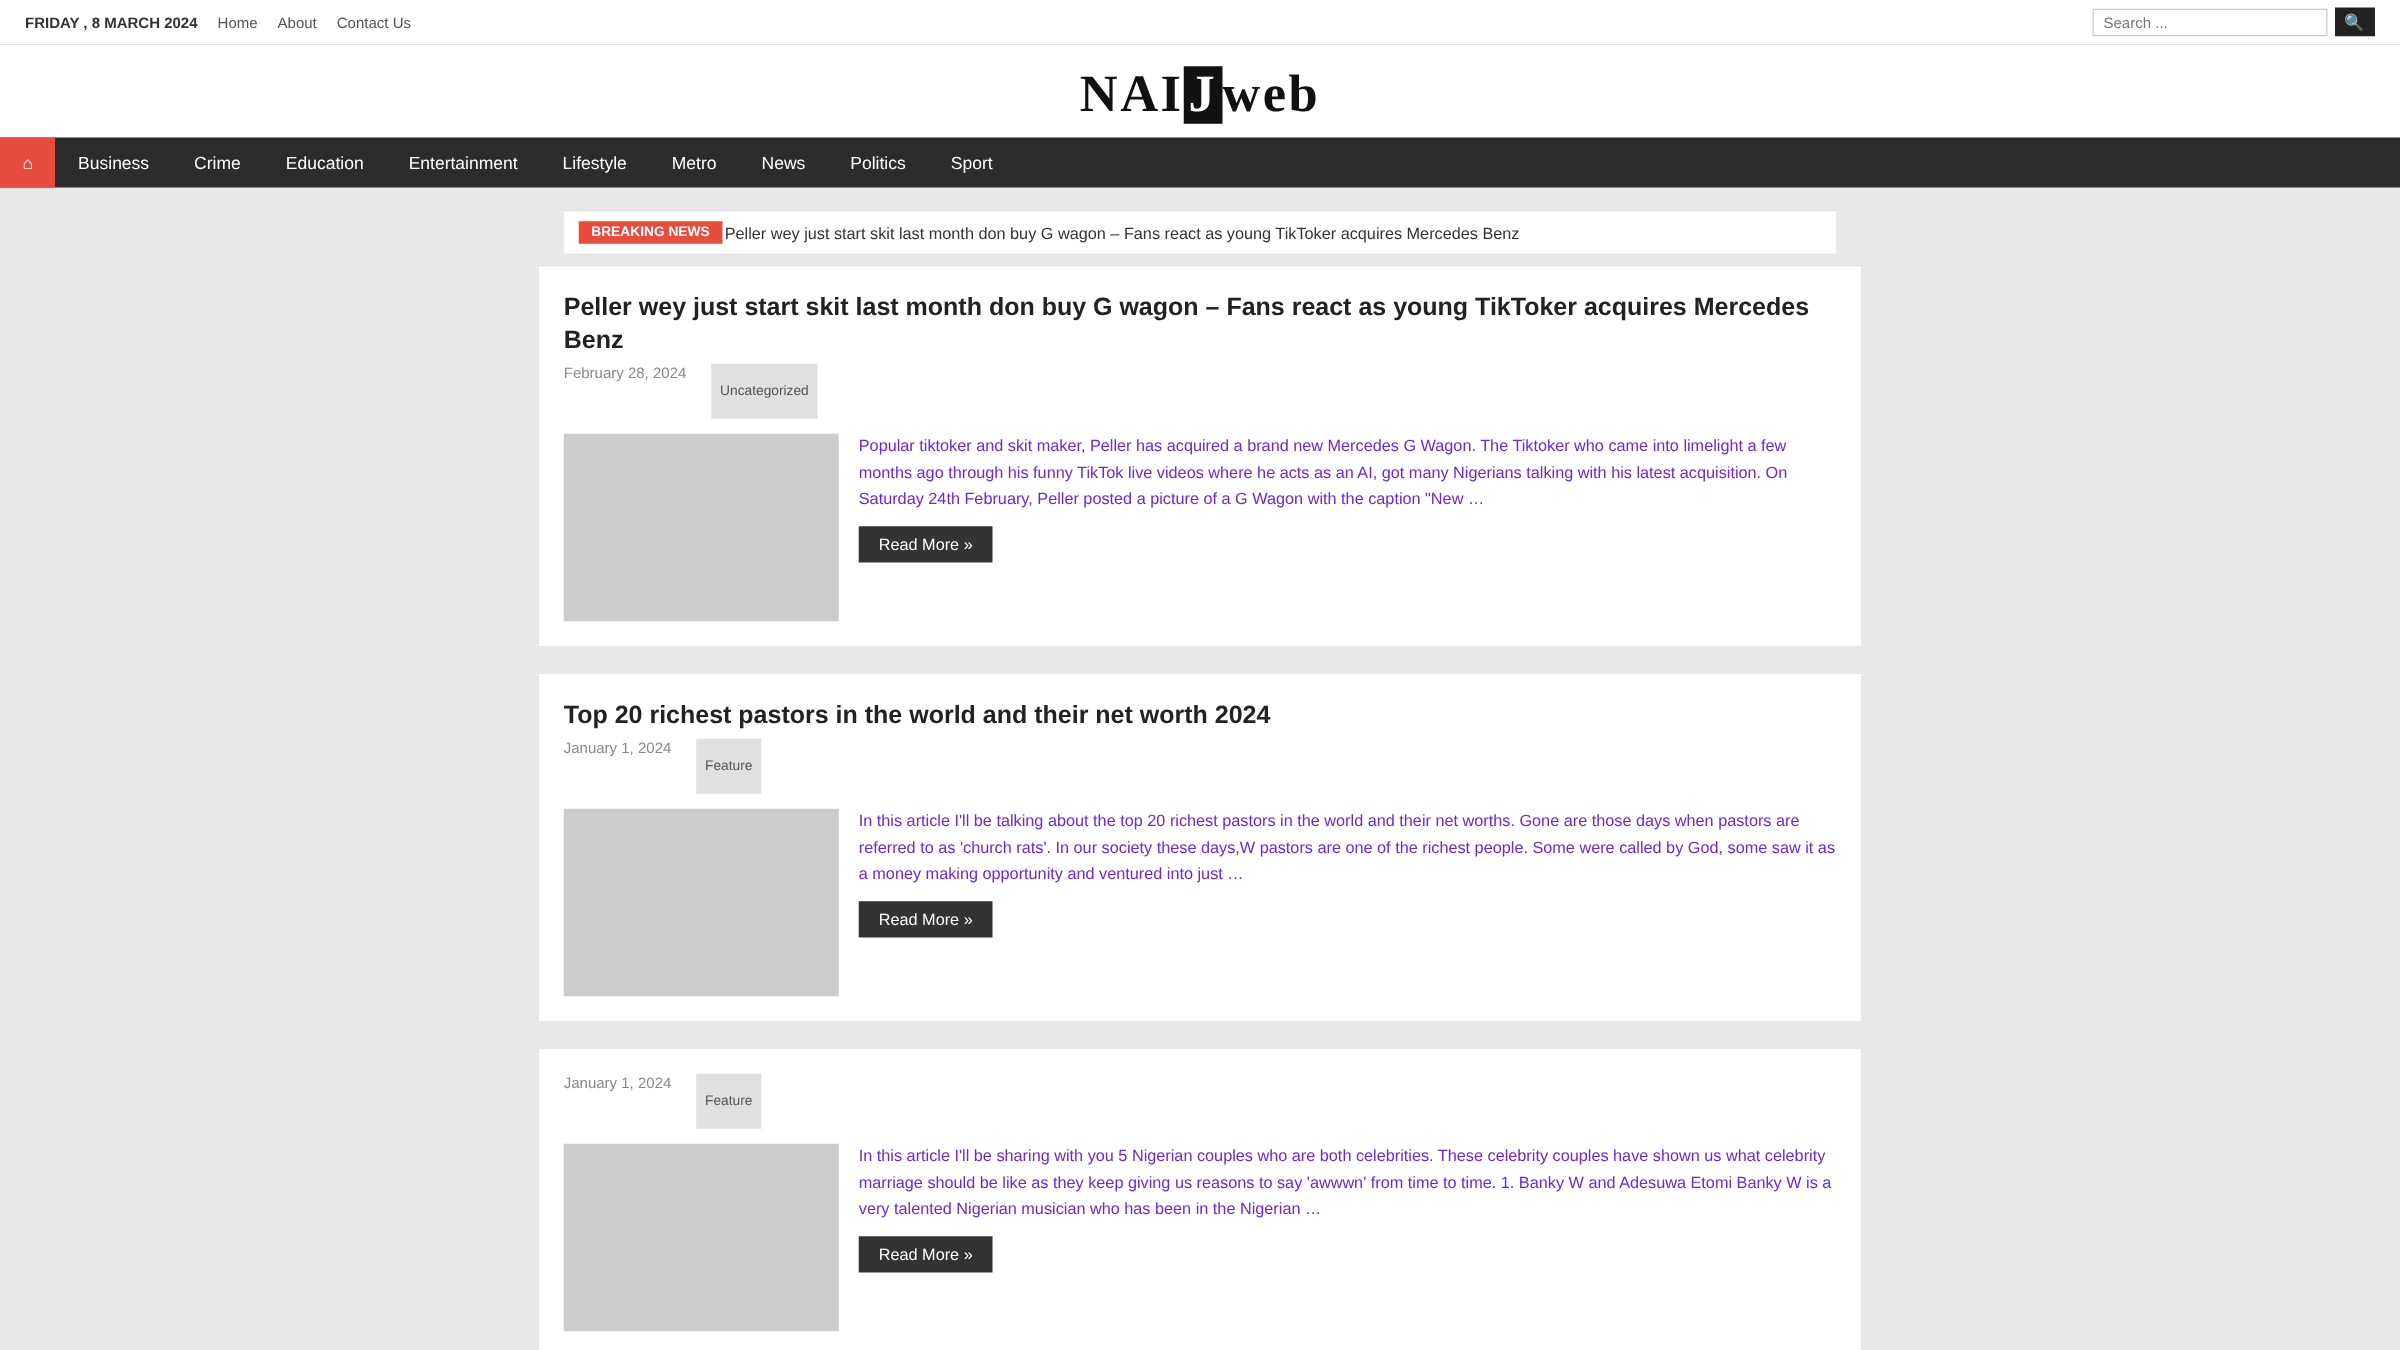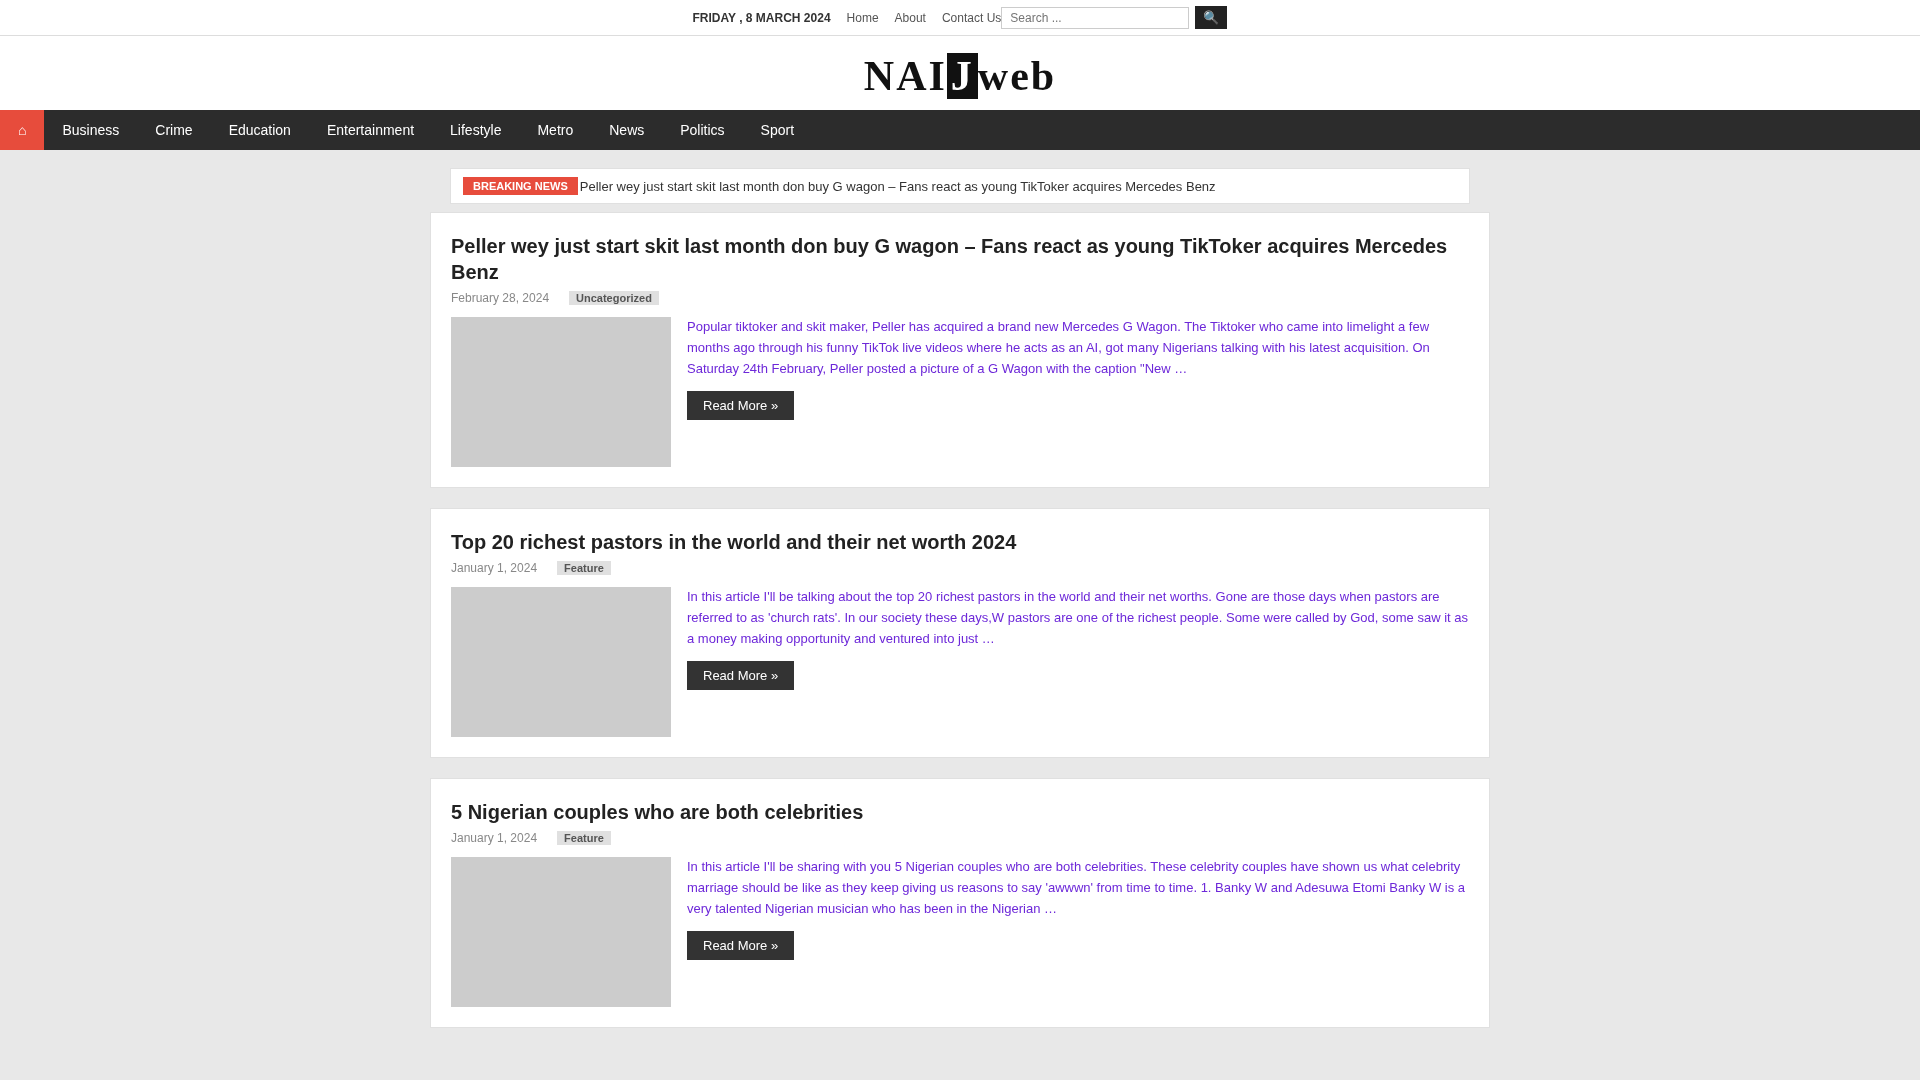--- a/index.html
+++ b/index.html
@@ -5,21 +5,21 @@
     * { margin: 0; padding: 0; box-sizing: border-box; }
     body { font-family: Arial, sans-serif; background: #f0f0f0; font-size: 14px; color: #333; }
 
     
     .top-bar {
       background: #fff;
       border-bottom: 1px solid #ddd;
       padding: 6px 20px;
       display: flex;
       align-items: center;
-      justify-content: center;
+      justify-content: space-between;
       font-size: 12px;
       color: #555;
     }
     .top-bar-left { display: flex; align-items: center; gap: 16px; }
     .top-bar-left .date { font-weight: bold; color: #333; }
     .top-bar-left a { color: #555; text-decoration: none; }
     .top-bar-right { display: flex; align-items: center; gap: 6px; }
     .search-box {
       border: 1px solid #ccc;
       padding: 3px 8px;
@@ -126,23 +126,22 @@
       font-size: 12px;
       color: #888;
       margin-bottom: 12px;
       display: flex;
       align-items: flex-start;
       gap: 20px;
     }
     .article-meta .tag {
       background: #e0e0e0;
       color: #555;
-      padding: 1px 7px;
+      padding: 16px 7px;
       font-size: 11px;
-      font-weight: bold;
     }
     .article-body {
       display: flex;
       gap: 16px;
     }
     .article-image-placeholder {
       width: 220px;
       min-width: 220px;
       height: 150px;
       background: #ccc;
@@ -242,23 +241,20 @@
     <div class="article-body">
       <div class="article-image-placeholder"></div>
       <div class="article-text">
         <p class="article-excerpt">In this article I'll be talking about the top 20 richest pastors in the world and their net worths. Gone are those days when pastors are referred to as 'church rats'. In our society these days,W pastors are one of the richest people. Some were called by God, some saw it as a money making opportunity and ventured into just …</p>
         <a href="#" class="read-more-btn">Read More »</a>
       </div>
     </div>
   </div>
 
   <div class="article-card">
-    <div class="article-title">
-      <a href="#">5 Nigerian couples who are both celebrities</a>
-    </div>
     <div class="article-meta">
       <span>January 1, 2024</span>
       <span class="tag">Feature</span>
     </div>
     <div class="article-body">
       <div class="article-image-placeholder"></div>
       <div class="article-text">
         <p class="article-excerpt">In this article I'll be sharing with you 5 Nigerian couples who are both celebrities. These celebrity couples have shown us what celebrity marriage should be like as they keep giving us reasons to say 'awwwn' from time to time. 1. Banky W and Adesuwa Etomi Banky W is a very talented Nigerian musician who has been in the Nigerian …</p>
         <a href="#" class="read-more-btn">Read More »</a>
       </div>

